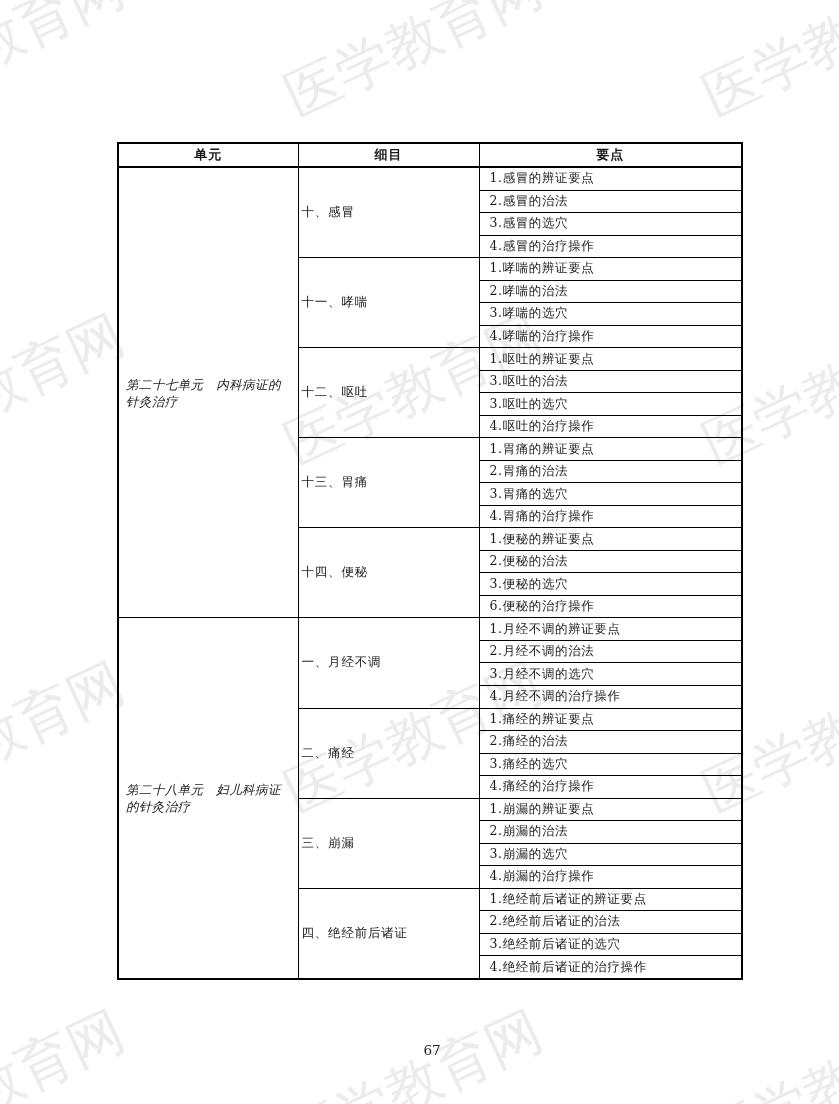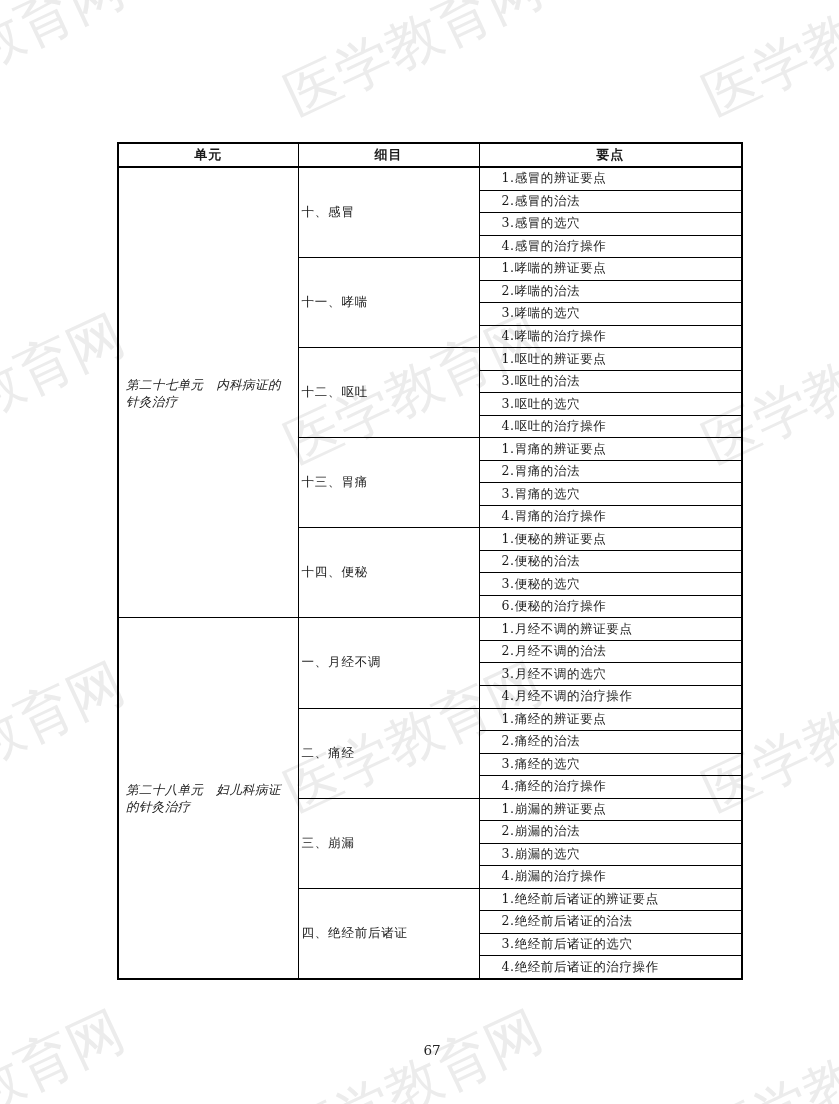--- a/index.html
+++ b/index.html
@@ -63,21 +63,21 @@
     font-style: italic;
   }
   td.item-cell {
     vertical-align: middle;
     padding-left: 3px;
     font-size: 12.5px;
     letter-spacing: 0.8px;
   }
   td.point-cell {
     vertical-align: middle;
-    padding-left: 22px;
+    padding-left: 10px;
     font-size: 12.5px;
     letter-spacing: 0.6px;
     border-right: 2px solid #000;
   }
   .page-number {
     position: absolute;
     left: 407px; top: 1042px;
     width: 50px;
     text-align: center;
     font-size: 13.5px;

